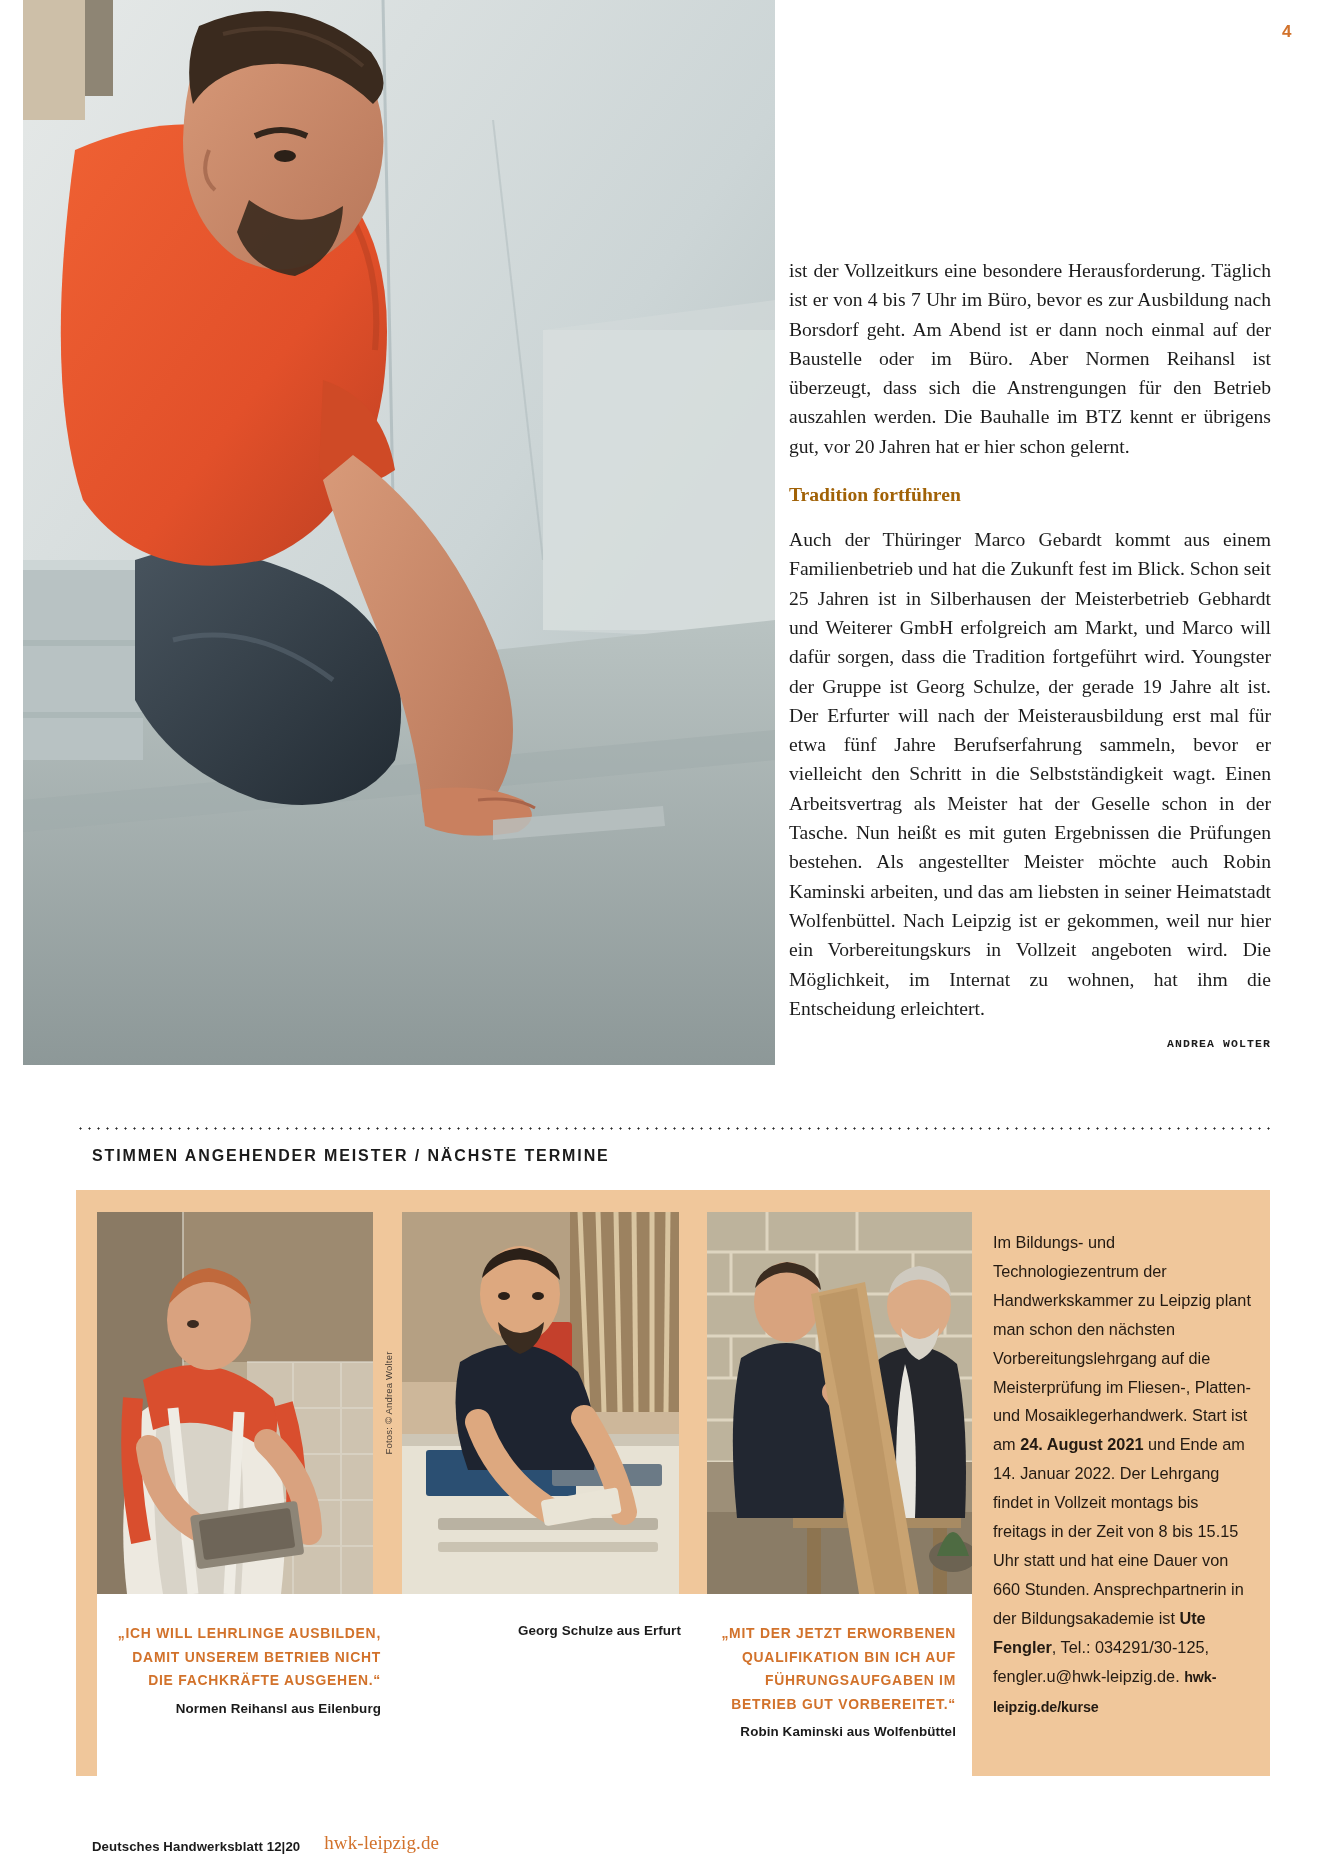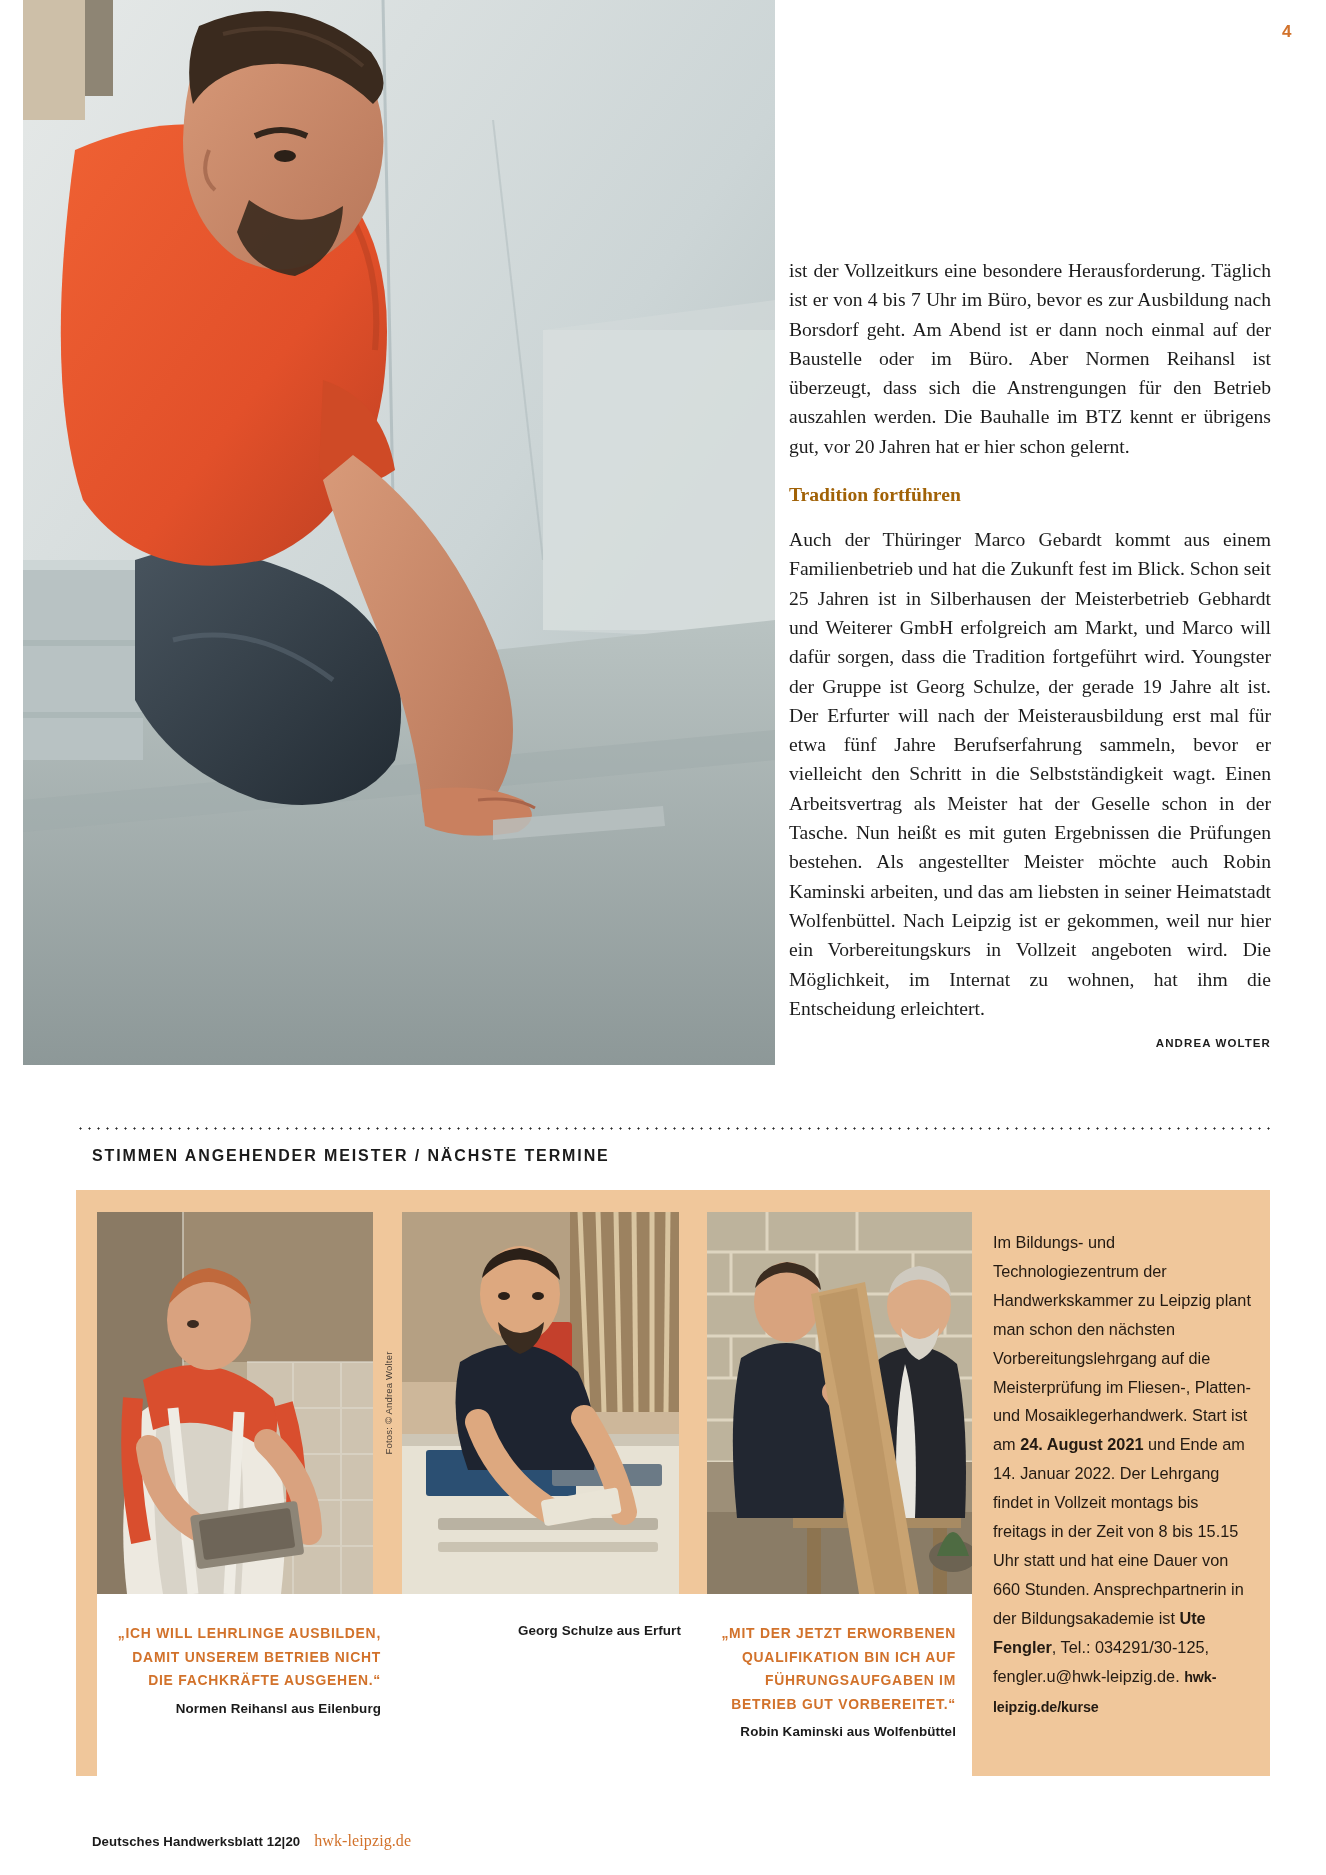--- a/index.html
+++ b/index.html
@@ -62,21 +62,21 @@
     font-family: "Liberation Serif", serif;
     font-weight: bold;
     font-size: 19.6px;
     line-height: 29px;
     color: #a16207;
     margin: 0 0 12px 0;
   }
   .byline {
     margin-top: 14px;
     text-align: right;
-    font-family: Liberation Sans, sans-serif;
+    font-family: Liberation Mono, monospace;
     font-weight: bold;
     font-size: 11.5px;
     letter-spacing: 1.1px;
     color: #1c1c1c;
   }
 
   
   .divider-dotted {
     position: absolute;
     left: 76px;
@@ -202,33 +202,33 @@
     font-size: 14.3px;
     letter-spacing: -0.1px;
   }
 
   
   .footer {
     position: absolute;
     left: 92px;
     top: 1832px;
     display: flex;
-    align-items: center;
-    gap: 14px;
+    align-items: flex-end;
+    gap: 24px;
   }
   .footer-left {
     font-family: "Liberation Sans", sans-serif;
     font-weight: bold;
     font-size: 13.2px;
     color: #1b1b1b;
     letter-spacing: 0.1px;
   }
   .footer-right {
     font-family: "Liberation Serif", serif;
-    font-size: 16px;
+    font-size: 19px;
     color: #d2722b;
     letter-spacing: 0.1px;
   }
 </style>
 </head>
 <body>
 
 <div class="page">
 
   <div class="page-number">4</div>

